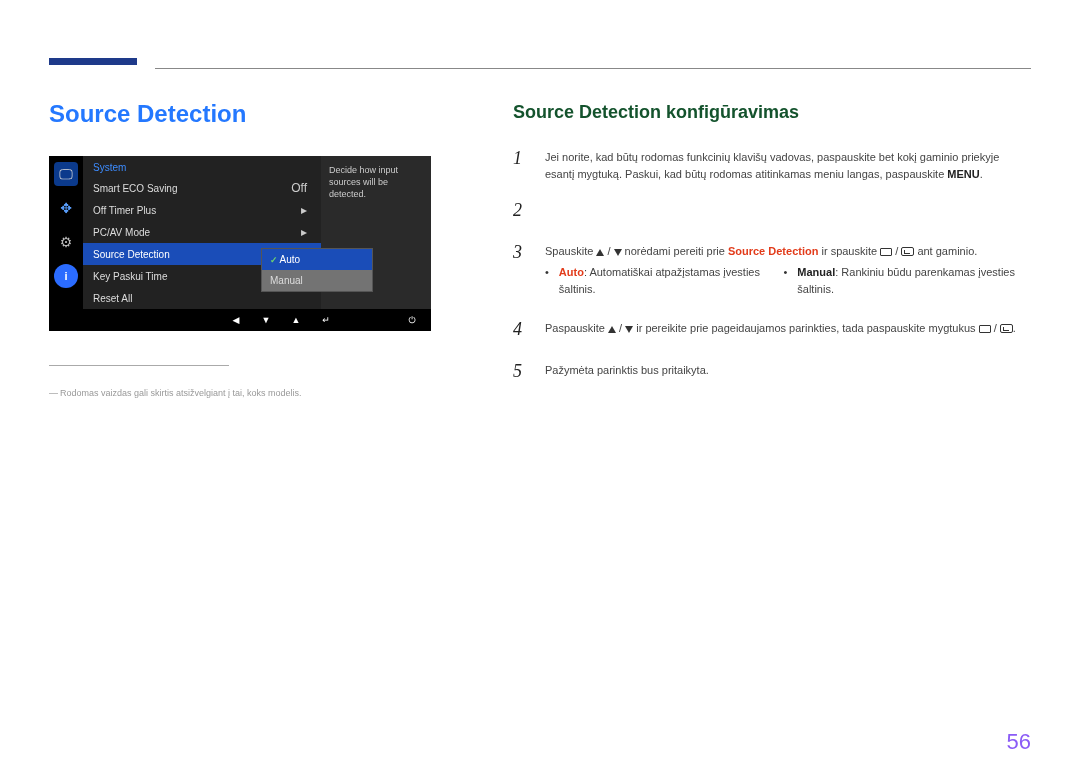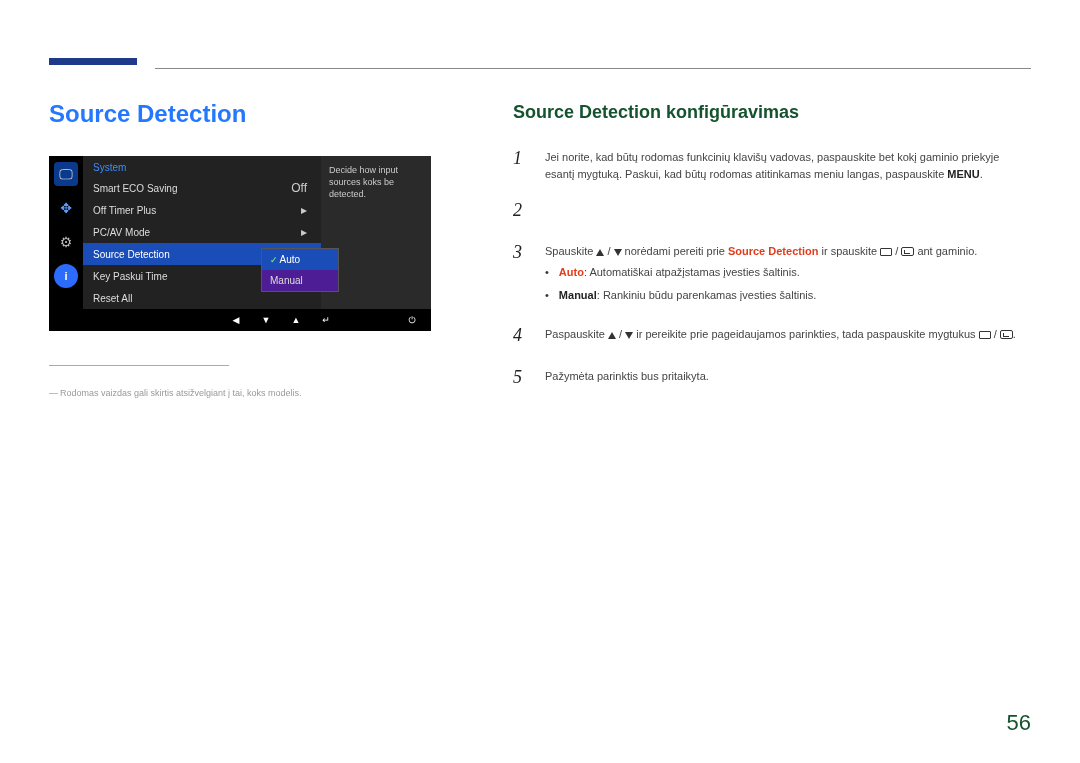--- a/index.html
+++ b/index.html
@@ -78,22 +78,22 @@
     align-items: center;
     padding: 5px 10px;
     height: 22px;
   }
   .osd-row .lbl { flex: 1; }
   .osd-row .val { color: #ccc; padding-right: 4px; font-size: 12px; }
   .osd-row.hl { background: #1a4db8; color: #fff; }
   .osd-sub {
     position: absolute;
     left: 212px; top: 92px;
-    width: 78px;
-    background: #4c1d95;
+    width: 112px;
+    background: #737373;
     border: 1px solid #555;
     z-index: 2;
     font-size: 10px;
   }
   .osd-sub .srow { padding: 5px 8px; }
   .osd-sub .srow.hl { background: #1a4db8; color: #fff; }
   .osd-tip {
     width: 110px;
     background: #2a2a2a;
     padding: 8px 8px;
@@ -142,29 +142,29 @@
   .kw-red { color: #e23b1a; font-weight: bold; }
   .kw-b { font-weight: bold; color: #222; }
   .ic {
     display:inline-block; vertical-align: -1px;
   }
   .tri-up { width:0;height:0;border-left:4px solid transparent;border-right:4px solid transparent;border-bottom:7px solid #333; }
   .tri-down { width:0;height:0;border-left:4px solid transparent;border-right:4px solid transparent;border-top:7px solid #333; }
   .rect { width:12px;height:8px;border:1.5px solid #333; display:inline-block; vertical-align:-1px; border-radius:1px;}
   .enter { width:13px;height:9px;border:1.5px solid #333; display:inline-block; vertical-align:-1px; border-radius:2px; position:relative;}
   .enter::after{content:"";position:absolute;left:2px;top:2px;width:5px;height:3px;border-left:1.5px solid #333;border-bottom:1.5px solid #333;}
-  .bullets { margin: 4px 0 4px 0; display:flex; flex-direction:column; gap:6px; }
+  .bullets { margin: 4px 0 4px 0; display:flex; gap:6px; }
   .bullets .b { display:flex; gap:10px; }
   .bullets .dot::before { content:"•"; color:#333; }
   .page-num {
     position: absolute;
-    bottom: 27px;
+    bottom: 8px;
     right: 49px;
     font-size: 22px;
-    color: #14532d;
+    color: #8b5cf6;
   }
   .check { color:#6fd36f; font-weight:bold; margin-right:2px; font-size:9px;}
 </style>
 </head>
 <body>
 
 <div class="top-bar"></div>
 <div class="top-rule"></div>
 
 <div class="page">
@@ -197,21 +197,21 @@
           <div class="osd-row hl">
             <span class="lbl">Source Detection</span>
           </div>
           <div class="osd-row">
             <span class="lbl">Key Paskui Time</span>
           </div>
           <div class="osd-row">
             <span class="lbl">Reset All</span>
           </div>
         </div>
-        <div class="osd-tip">Decide how input sources koks be detected.</div>
+        <div class="osd-tip">Decide how input sources will be detected.</div>
       </div>
       <div class="osd-sub">
         <div class="srow hl"><span class="check">✓</span><span>Auto</span></div>
         <div class="srow"><span>Manual</span></div>
       </div>
       <div class="osd-footer">
         <span class="spacer"></span>
         <span class="fbtn">◀</span>
         <span class="fbtn">▼</span>
         <span class="fbtn">▲</span>

